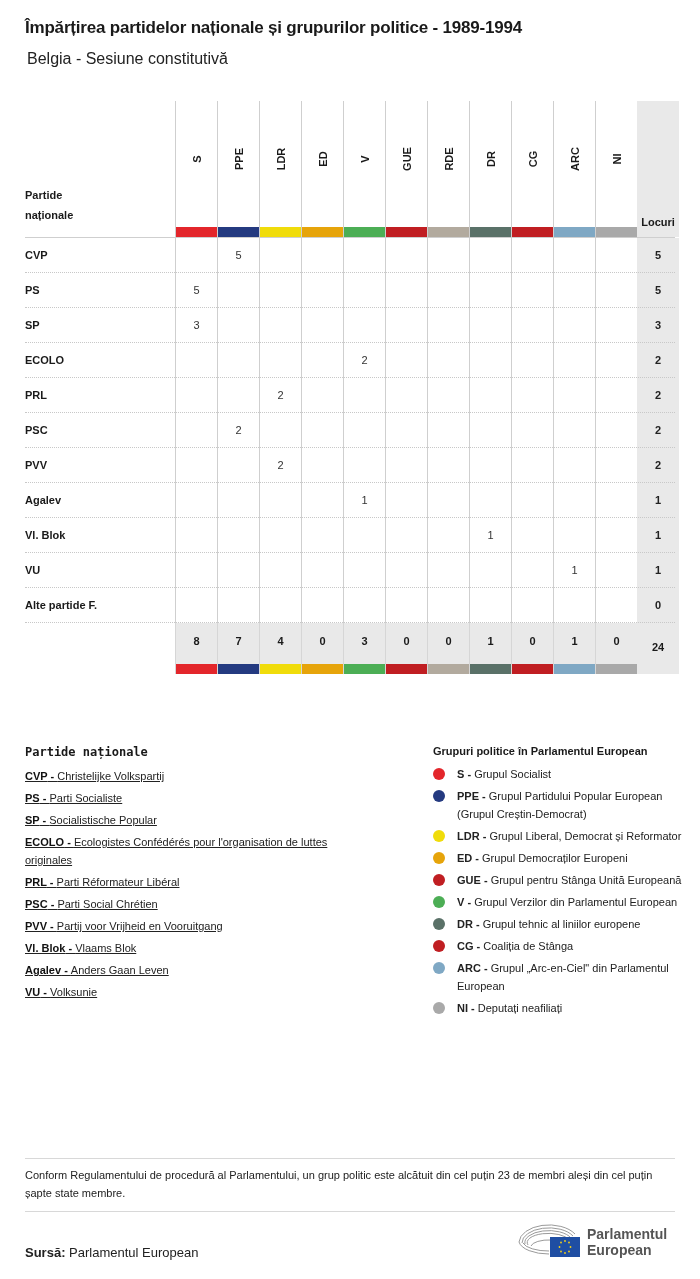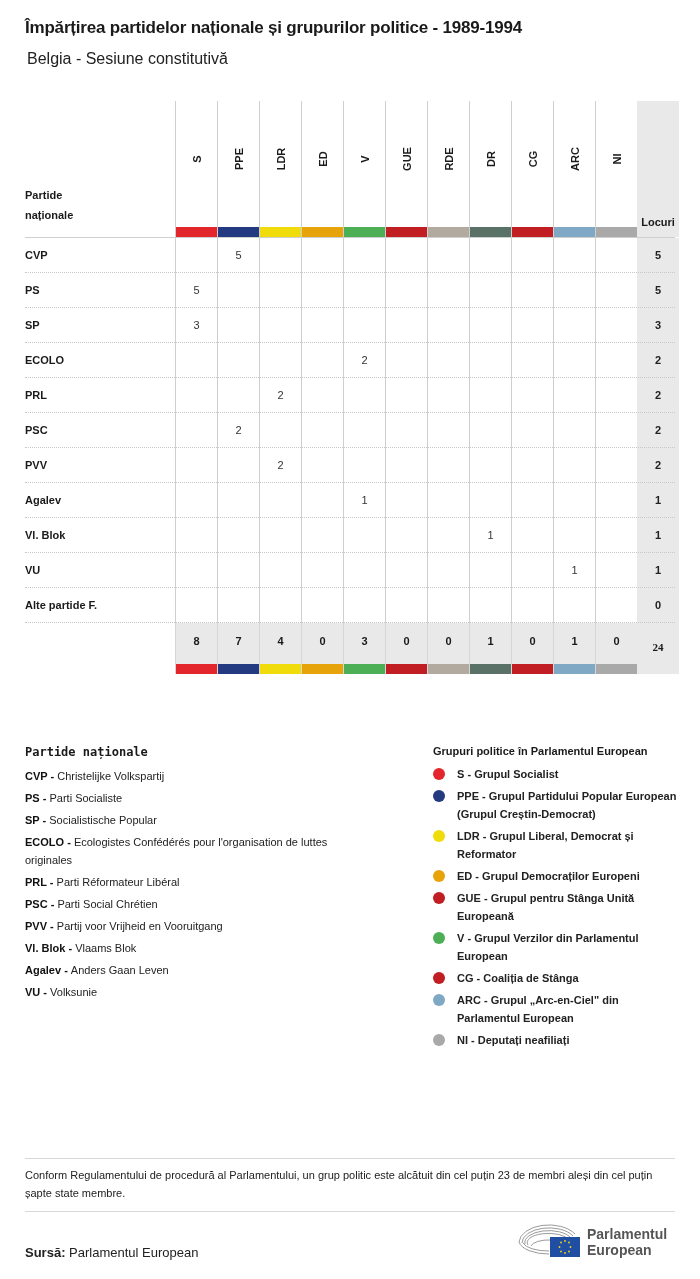--- a/index.html
+++ b/index.html
@@ -21,32 +21,32 @@
   .row { position: relative; height: 35px; border-top: 1px dotted #c8c8c8; }
   .row:first-of-type { border-top: 1px solid #cfcfcf; }
   .row .name { position: absolute; left: 0; top: 0; line-height: 34px; font-size: 11px; font-weight: bold; }
   .cell { position: absolute; top: 0; height: 35px; width: 42px; border-left: 1px solid #cfcfcf; text-align: center; line-height: 34px; font-size: 11px; color: #333; }
   .cell.tot { background: #e9e9e9; border-left: none; font-weight: bold; color: #222; }
 
   .sum-row { position: relative; height: 51px; border-top: 1px dotted #c8c8c8; }
   .sum-cell { position: absolute; top: 0; height: 51px; width: 42px; background: #e9e9e9; border-left: 1px solid #d6d6d6; text-align: center; font-size: 11px; font-weight: bold; }
   .sum-cell .v { position: absolute; left: 0; right: 0; top: 12px; }
   .sum-cell .bar { position: absolute; left: 0; right: 0; bottom: 0; height: 10px; }
-  .sum-cell.tot { border-left: none; font-family: Liberation Serif, serif; }
+  .sum-cell.tot { border-left: none; }
   .sum-cell.tot .v { top: 18px; }
 
   
   .leg-left { position: absolute; left: 25px; top: 745px; width: 350px; }
   .leg-left h3 { font-family: "DejaVu Sans Mono", monospace; font-size: 12px; font-weight: bold; margin-bottom: 8px; }
-  .leg-left .it { font-size: 11px; line-height: 18px; margin-bottom: 4px; color: #222; }
+  .leg-left .it { font-size: 11px; line-height: 18px; margin-bottom: 4px; color: #222; text-decoration: underline; }
   .leg-left .it b { color: #111; }
 
   .leg-right { position: absolute; left: 433px; top: 745px; width: 250px; }
   .leg-right h3 { font-size: 11px; font-weight: bold; margin-bottom: 8px; }
-  .leg-right .it { position: relative; padding-left: 24px; font-size: 11px; line-height: 18px; margin-bottom: 4px; color: #222; font-weight: bold; }
+  .leg-right .it { position: relative; padding-left: 24px; font-size: 11px; line-height: 18px; margin-bottom: 4px; color: #222; }
   .leg-right .dot { position: absolute; left: 0; top: 3px; width: 12px; height: 12px; border-radius: 50%; }
 
   .hr1 { position: absolute; left: 25px; width: 650px; top: 1158px; border-top: 1px solid #d8d8d8; }
   .note { position: absolute; left: 25px; top: 1166px; width: 650px; font-size: 11px; line-height: 18px; color: #222; }
   .hr2 { position: absolute; left: 25px; width: 650px; top: 1211px; border-top: 1px solid #d8d8d8; }
   .source { position: absolute; left: 25px; top: 1245px; font-size: 13px; color: #222; }
   .source b { font-weight: bold; }
   .logo { position: absolute; left: 515px; top: 1220px; width: 165px; height: 40px; }
   .logo .txt { position: absolute; left: 72px; top: 6px; font-size: 14px; font-weight: bold; color: #555; line-height: 16px; }
 </style>
@@ -344,20 +344,21 @@
 
 <div class="leg-right">
   <h3>Grupuri politice în Parlamentul European</h3>
   <div id="legR">
       <div class="it"><span class="dot" style="background: rgb(227, 38, 43);"></span><b>S</b><b> - </b><span>Grupul Socialist</span></div>
       <div class="it"><span class="dot" style="background: rgb(36, 58, 128);"></span><b>PPE</b><b> - </b><span>Grupul Partidului Popular European (Grupul Creștin-Democrat)</span></div>
       <div class="it"><span class="dot" style="background: rgb(240, 220, 10);"></span><b>LDR</b><b> - </b><span>Grupul Liberal, Democrat și Reformator</span></div>
       <div class="it"><span class="dot" style="background: rgb(230, 164, 10);"></span><b>ED</b><b> - </b><span>Grupul Democraților Europeni</span></div>
       <div class="it"><span class="dot" style="background: rgb(192, 30, 34);"></span><b>GUE</b><b> - </b><span>Grupul pentru Stânga Unită Europeană</span></div>
       <div class="it"><span class="dot" style="background: rgb(76, 174, 85);"></span><b>V</b><b> - </b><span>Grupul Verzilor din Parlamentul European</span></div>
+      <div class="it"><span class="dot" style="background: rgb(90, 113, 104);"></span><b>DR</b><b> - </b><span>Grupul tehnic al liniilor europene</span></div>
       <div class="it"><span class="dot" style="background: rgb(192, 30, 34);"></span><b>CG</b><b> - </b><span>Coaliția de Stânga</span></div>
       <div class="it"><span class="dot" style="background: rgb(127, 168, 196);"></span><b>ARC</b><b> - </b><span>Grupul „Arc-en-Ciel" din Parlamentul European</span></div>
       <div class="it"><span class="dot" style="background: rgb(169, 169, 169);"></span><b>NI</b><b> - </b><span>Deputați neafiliați</span></div>
     </div>
 </div>
 
 <div class="hr1"></div>
 <div class="note">Conform Regulamentului de procedură al Parlamentului, un grup politic este alcătuit din cel puțin 23 de membri aleși din cel puțin șapte state membre.</div>
 <div class="hr2"></div>
 <div class="source">

